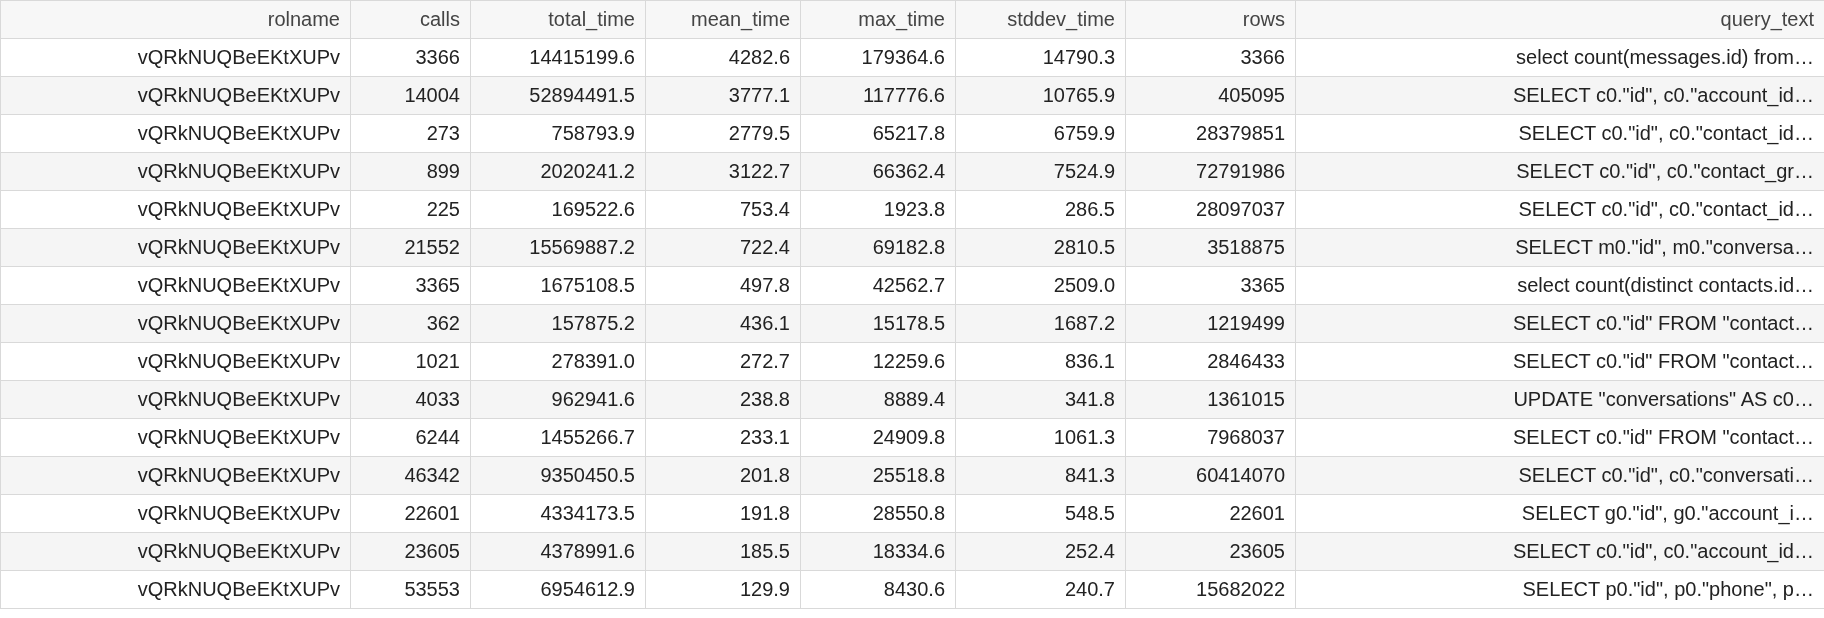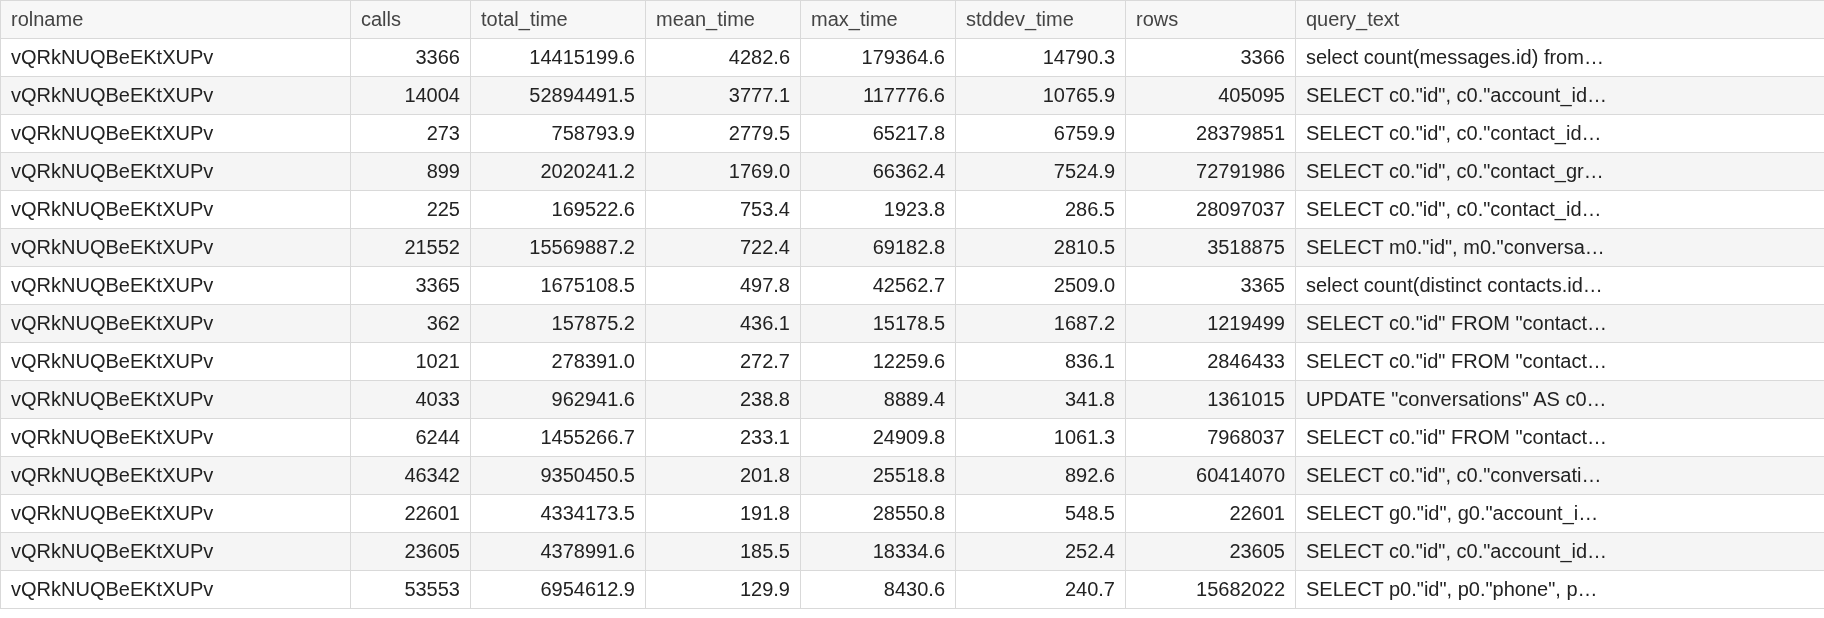--- a/index.html
+++ b/index.html
@@ -22,32 +22,32 @@
     padding: 6px 10px;
     height: 38px;
     white-space: nowrap;
     overflow: hidden;
     text-overflow: ellipsis;
     vertical-align: middle;
   }
   th {
     background: #f7f7f7;
     font-weight: 400;
-    text-align: left;
+    text-align: right;
     color: #444;
   }
   tbody tr:nth-child(even) td {
     background: #f5f5f5;
   }
   td.num {
     text-align: right;
     font-variant-numeric: tabular-nums;
   }
   td.txt {
-    text-align: left;
+    text-align: right;
   }
   
   col.c-rolname    { width: 350px; }
   col.c-calls      { width: 120px; }
   col.c-total_time { width: 175px; }
   col.c-mean_time  { width: 155px; }
   col.c-max_time   { width: 155px; }
   col.c-stddev     { width: 170px; }
   col.c-rows       { width: 170px; }
   col.c-query      { width: 529px; }
@@ -106,21 +106,21 @@
         <td class="num">2779.5</td>
         <td class="num">65217.8</td>
         <td class="num">6759.9</td>
         <td class="num">28379851</td>
         <td class="txt">SELECT c0."id", c0."contact_id…</td>
       </tr>
       <tr>
         <td class="txt">vQRkNUQBeEKtXUPv</td>
         <td class="num">899</td>
         <td class="num">2020241.2</td>
-        <td class="num">1769.0</td>
+        <td class="num">3122.7</td>
         <td class="num">66362.4</td>
         <td class="num">7524.9</td>
         <td class="num">72791986</td>
         <td class="txt">SELECT c0."id", c0."contact_gr…</td>
       </tr>
       <tr>
         <td class="txt">vQRkNUQBeEKtXUPv</td>
         <td class="num">225</td>
         <td class="num">169522.6</td>
         <td class="num">753.4</td>
@@ -188,21 +188,21 @@
         <td class="num">1061.3</td>
         <td class="num">7968037</td>
         <td class="txt">SELECT c0."id" FROM "contact…</td>
       </tr>
       <tr>
         <td class="txt">vQRkNUQBeEKtXUPv</td>
         <td class="num">46342</td>
         <td class="num">9350450.5</td>
         <td class="num">201.8</td>
         <td class="num">25518.8</td>
-        <td class="num">892.6</td>
+        <td class="num">841.3</td>
         <td class="num">60414070</td>
         <td class="txt">SELECT c0."id", c0."conversati…</td>
       </tr>
       <tr>
         <td class="txt">vQRkNUQBeEKtXUPv</td>
         <td class="num">22601</td>
         <td class="num">4334173.5</td>
         <td class="num">191.8</td>
         <td class="num">28550.8</td>
         <td class="num">548.5</td>

